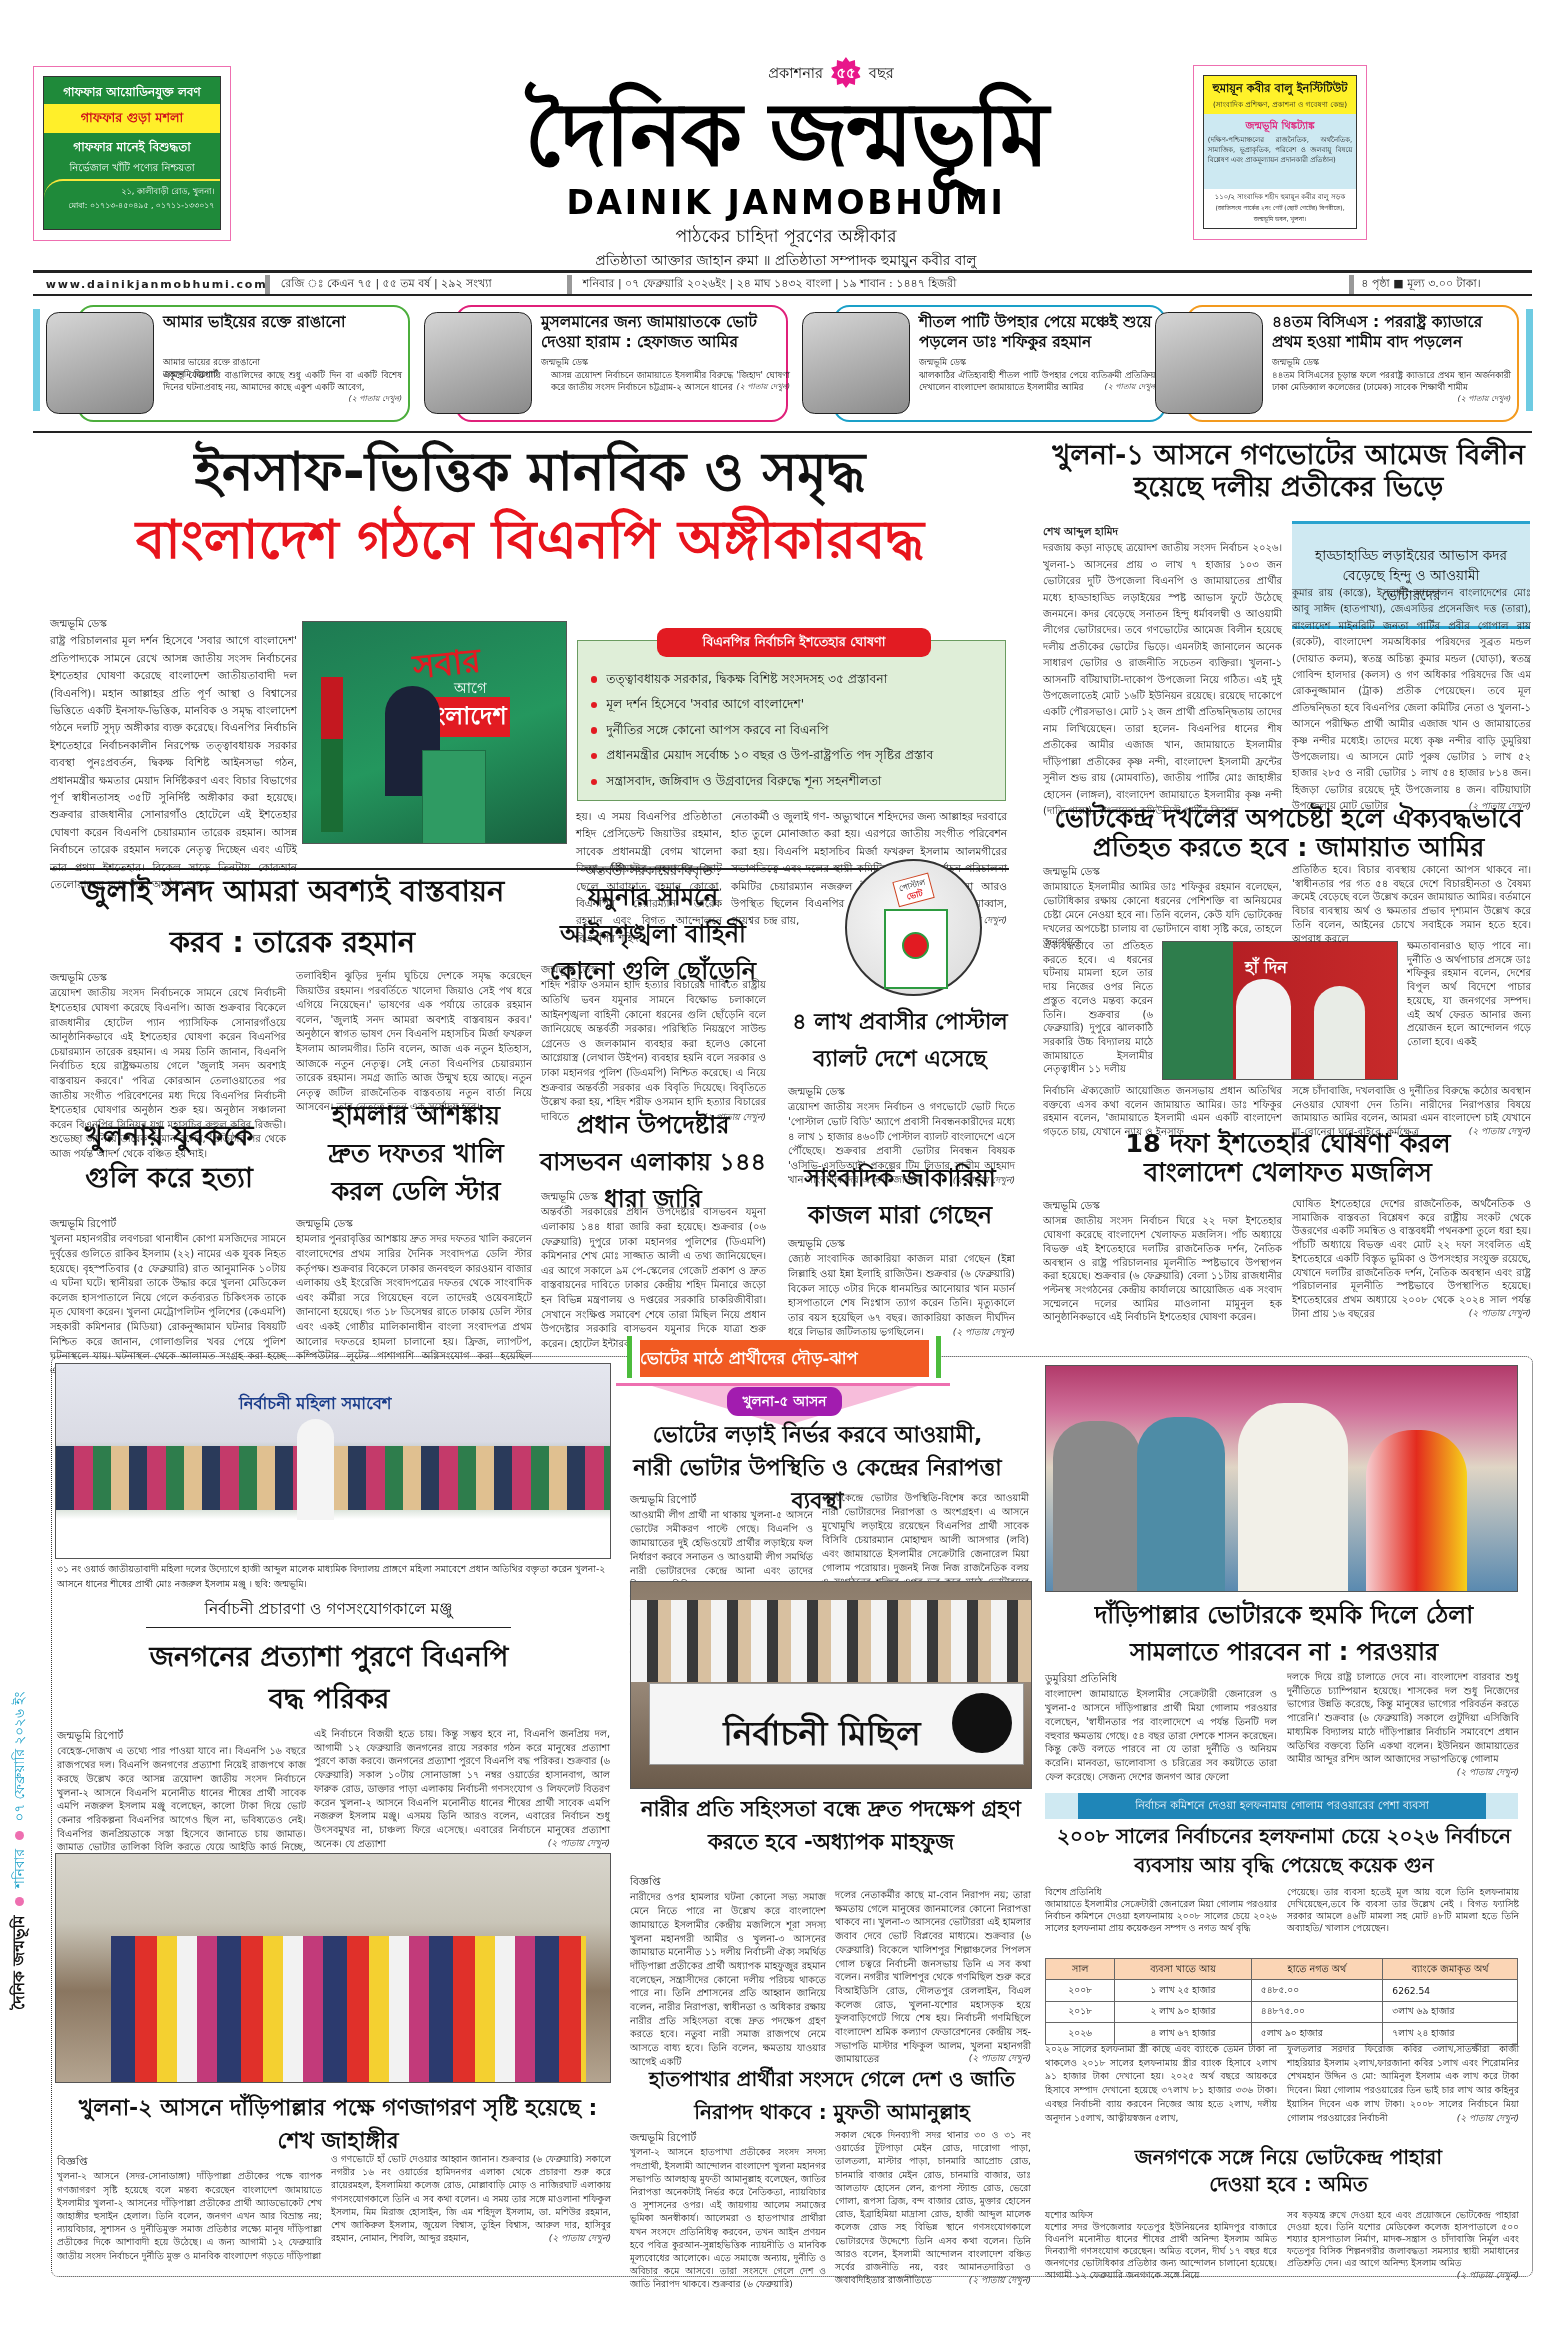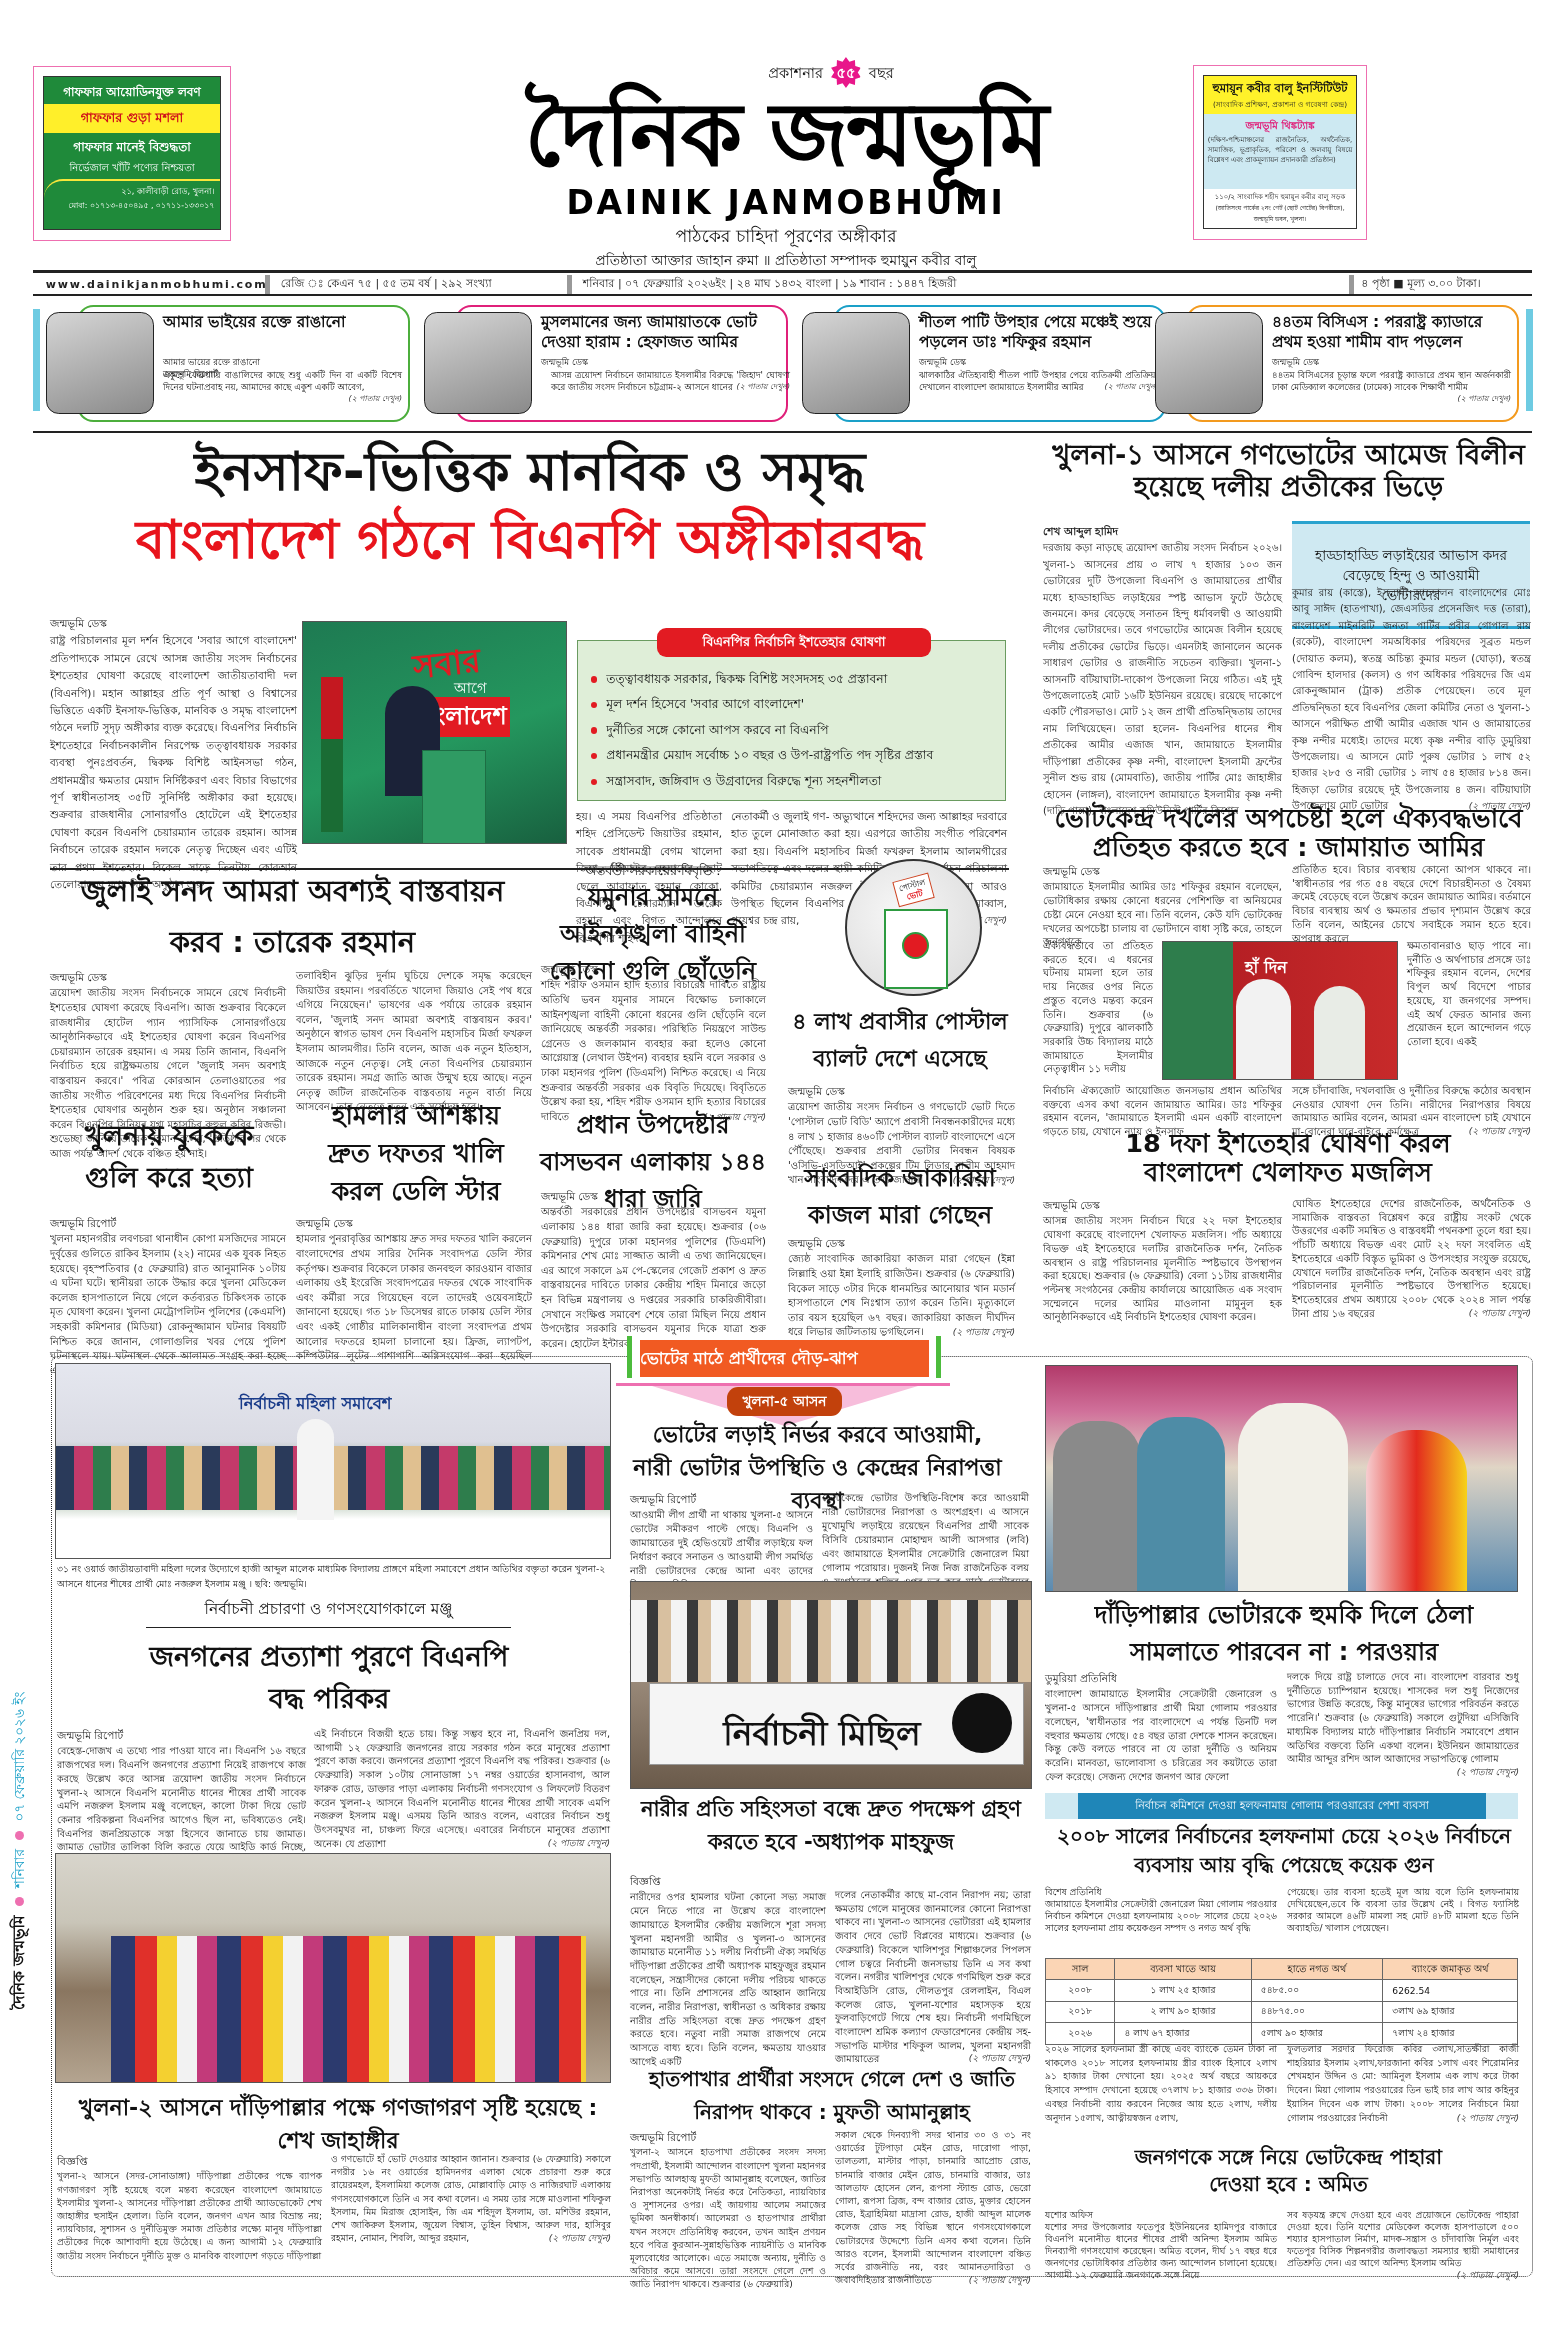--- a/index.html
+++ b/index.html
@@ -272,21 +272,21 @@
     <span>জ্যেষ্ঠ সাংবাদিক জাকারিয়া কাজল মারা গেছেন (ইন্না লিল্লাহি ওয়া ইন্না ইলাহি রাজিউন। শুক্রবার (৬ ফেব্রুয়ারি) বিকেল সাড়ে ৩টার দিকে ধানমন্ডির আনোয়ার খান মডার্ন হাসপাতালে শেষ নিঃশ্বাস ত্যাগ করেন তিনি। মৃত্যুকালে তার বয়স হয়েছিল ৬৭ বছর। জাকারিয়া কাজল দীর্ঘদিন ধরে লিভার জটিলতায় ভুগছিলেন।</span>
     <span class="more">(২ পাতায় দেখুন)</span>
   </div>
 </div>
 
 <div class="abs" style="left:51px;top:1356px;width:1482px;height:921px;border:1.8px dotted #333;border-radius:7.3px"></div>
 <div class="abs" style="left:627px;top:1336px;width:314px;height:42px;border-left:5.5px solid #4cbc3c;border-right:5.5px solid #4cbc3c;background:#fff"></div>
 <div class="abs" style="left:640px;top:1340px;width:289px;height:37px;background:#f15a22;color:#fff;font-weight:bold;font-size:16.4px;text-align:left;line-height:37px">ভোটের মাঠে প্রার্থীদের দৌড়-ঝাপ</div>
 <div class="abs" style="left:616px;top:1383px;width:334px;height:2.7px;background:#ee6fb0"></div>
 <div class="abs" style="left:652px;top:1386px;width:0;height:0;border-left:133px solid transparent;border-right:133px solid transparent;border-top:40px solid #f7bddb"></div>
-<div class="abs" style="left:727px;top:1387px;width:115px;height:29px;background:#c2410c;color:#fff;font-weight:bold;font-size:13.7px;text-align:center;line-height:29px;border-radius:11px">খুলনা-৫ আসন</div>
+<div class="abs" style="left:727px;top:1387px;width:115px;height:29px;background:#a21caf;color:#fff;font-weight:bold;font-size:13.7px;text-align:center;line-height:29px;border-radius:11px">খুলনা-৫ আসন</div>
 
 <div class="photo" style="left:55px;top:1363px;width:556px;height:196px;background:linear-gradient(180deg,#e5e7ef 0%,#dadbe4 40%,#6f8f6f 60%,#ffffff 80%,#ffffff 100%)">
   <div style="position:absolute;left:183px;top:27.4px;font-size:16.4px;color:#1a3c8a;font-weight:bold">নির্বাচনী মহিলা সমাবেশ</div>
   <div style="position:absolute;left:0;top:82px;width:556px;height:64px;background:repeating-linear-gradient(90deg,#2a3a5a 0 18.3px,#c43a6a 18.3px 37px,#2e7d4c 37px 55px,#e0c090 55px 73px)"></div>
   <div style="position:absolute;left:241px;top:55px;width:37px;height:101px;background:#f4f4f4;border-radius:18.3px 18.3px 0 0"></div>
 </div>
 <div class="abs" style="left:57px;top:1562px;width:552px;font-size:9.1px;line-height:14.6px">৩১ নং ওয়ার্ড জাতীয়তাবাদী মহিলা দলের উদ্যোগে হাজী আব্দুল মালেক মাধ্যমিক বিদ্যালয় প্রাঙ্গণে মহিলা সমাবেশে প্রধান অতিথির বক্তৃতা করেন খুলনা-২ আসনে ধানের শীষের প্রার্থী মোঃ নজরুল ইসলাম মঞ্জু । ছবি: জন্মভূমি।</div>
 
 <div class="abs" style="left:146px;top:1597px;width:365px;text-align:center;font-size:15.5px;border-bottom:1.8px solid #222;padding-bottom:3.7px">নির্বাচনী প্রচারণা ও গণসংযোগকালে মঞ্জু</div>
 <div class="abs hl" style="left:137px;top:1636px;width:384px;font-size:27.4px;line-height:42px">জনগনের প্রত্যাশা পুরণে বিএনপি বদ্ধ পরিকর</div>
@@ -393,21 +393,21 @@
         <td style="border: 0.9px solid rgb(102, 102, 102); padding: 2.7px 9.1px; text-align: left;">6262.54</td>
       </tr>
       <tr>
         <td style="border: 0.9px solid rgb(102, 102, 102); padding: 2.7px 9.1px; text-align: center;">২০১৮</td>
         <td style="border: 0.9px solid rgb(102, 102, 102); padding: 2.7px 9.1px; text-align: center;">২ লাখ ৯০ হাজার</td>
         <td style="border: 0.9px solid rgb(102, 102, 102); padding: 2.7px 9.1px; text-align: left;">৪৪৮৭৫.০০</td>
         <td style="border: 0.9px solid rgb(102, 102, 102); padding: 2.7px 9.1px; text-align: left;">৩লাখ ৬৯ হাজার</td>
       </tr>
       <tr>
         <td style="border: 0.9px solid rgb(102, 102, 102); padding: 2.7px 9.1px; text-align: center;">২০২৬</td>
-        <td style="border: 0.9px solid rgb(102, 102, 102); padding: 2.7px 9.1px; ">৪ লাখ ৬৭ হাজার</td>
+        <td style="border: 0.9px solid rgb(102, 102, 102); padding: 2.7px 9.1px; text-align: center;">৪ লাখ ৬৭ হাজার</td>
         <td style="border: 0.9px solid rgb(102, 102, 102); padding: 2.7px 9.1px; text-align: left;">৫লাখ ৯০ হাজার</td>
         <td style="border: 0.9px solid rgb(102, 102, 102); padding: 2.7px 9.1px; text-align: left;">৭লাখ ২৪ হাজার</td>
       </tr>
     </tbody>
 </table>
 
 <div class="abs body-text" style="left:1045px;top:2043px;width:232px;font-size:9.1px;line-height:13.7px">২০২৬ সালের হলফনামা স্ত্রী কাছে এবং ব্যাংকে তেমন টাকা না থাকলেও ২০১৮ সালের হলফনামায় স্ত্রীর ব্যাংক হিসাবে ২লাখ ৯১ হাজার টাকা দেখানো হয়। ২০২৫ অর্থ বছরে আয়করে হিসাবে সম্পাদ দেখানো হয়েছে ৩৭লাখ ৮১ হাজার ৩৩৬ টাকা। এবছর নির্বাচনী ব্যায় করবেন নিজের আয় হতে ২লাখ, দলীয় অনুদান ১৫লাখ, আত্নীয়স্বজন ৫লাখ,</div>
 <div class="abs body-text" style="left:1287px;top:2043px;width:232px;font-size:9.1px;line-height:13.7px">
   <span>ফুলতলার সরদার ফিরোজ কবির ৩লাখ,সাতক্ষীরা কাজী শাহরিয়ার ইসলাম ২লাখ,ফারজানা কবির ১লাখ এবং শিরোমনির শেখমহান উদ্দিন ও মো: আমিনুল ইসলাম এক লাখ করে টাকা দিবেন। মিয়া গোলাম পরওয়ারের তিন ভাই চার লাখ আর কহিনুর ইয়াসিন দিবেন এক লাখ টাকা। ২০০৮ সালের নির্বাচনে মিয়া গোলাম পরওয়ারের নির্বাচনী</span>
   <span class="more">(২ পাতায় দেখুন)</span>

